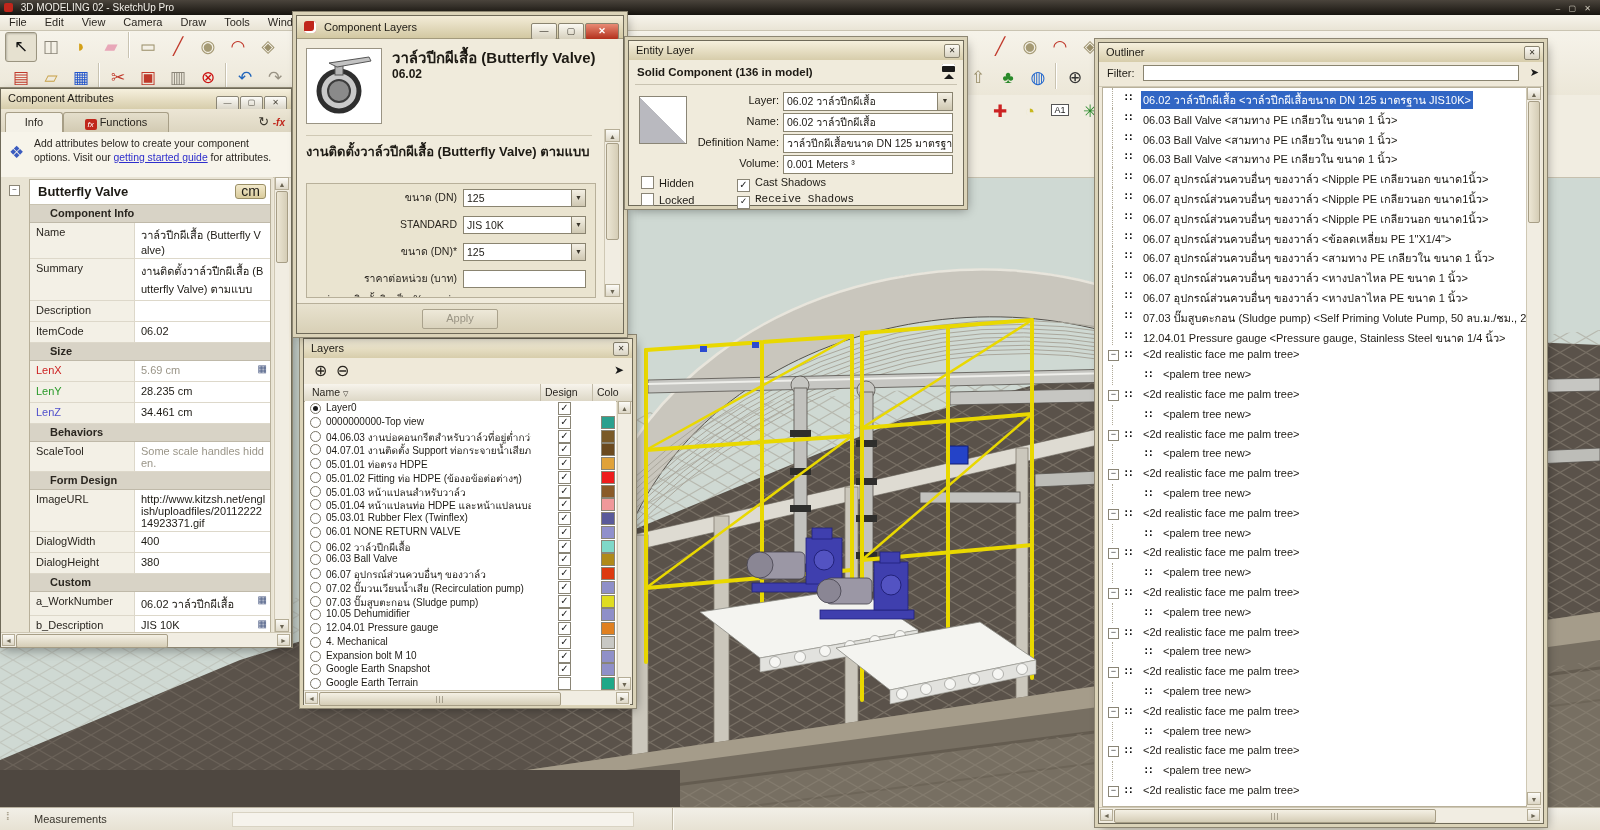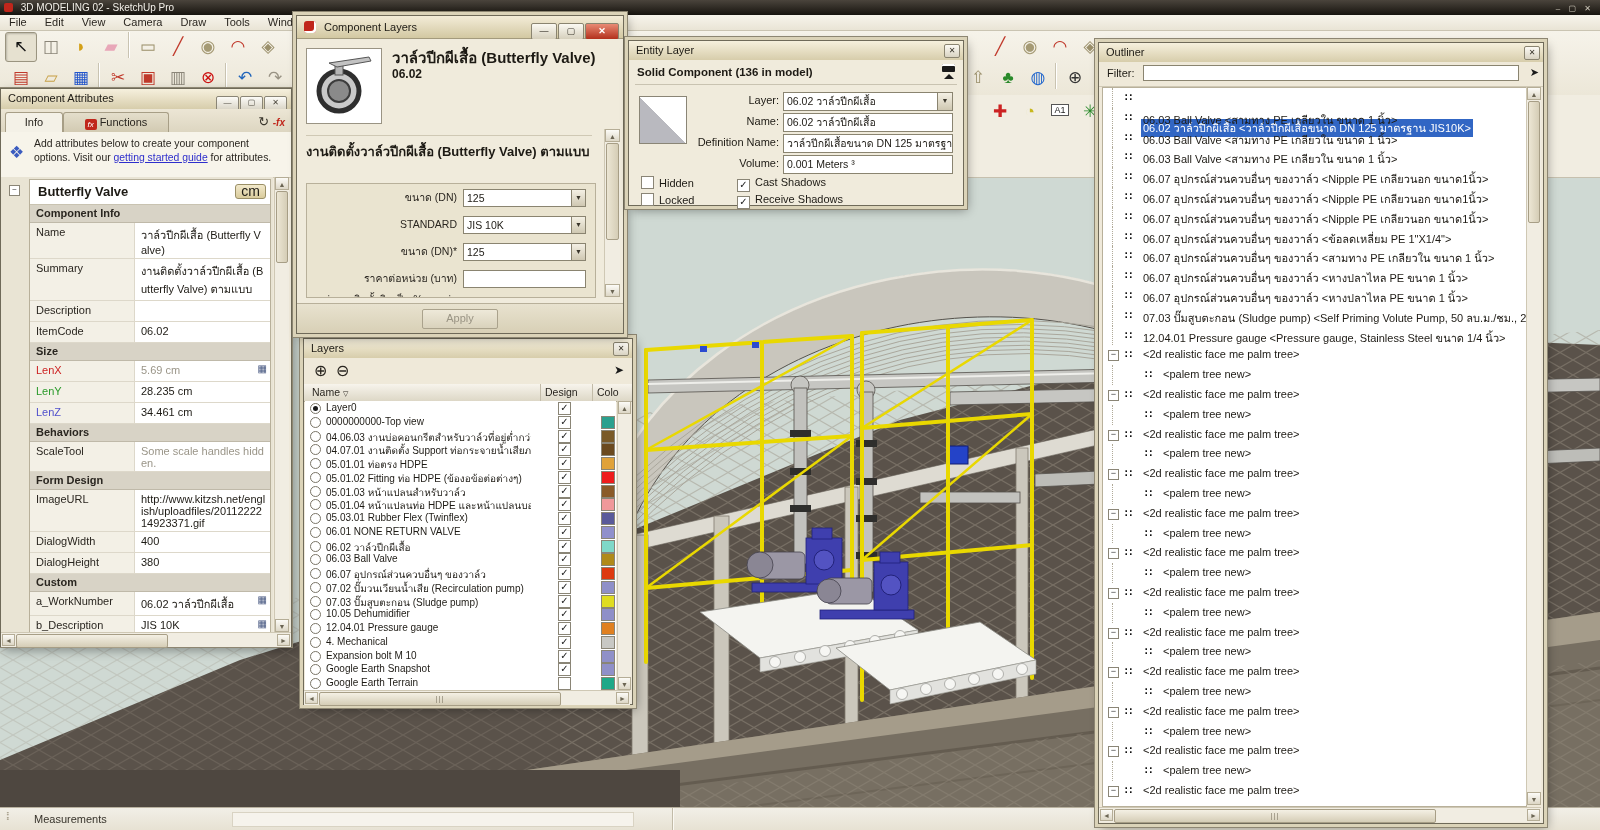--- a/index.html
+++ b/index.html
@@ -58,21 +58,21 @@
   #ca-help .hicon{position:absolute;left:8px;top:10px;font-size:17px;color:#3a5bbf;}
   #ca-help .htext{position:absolute;left:33px;top:5px;width:248px;line-height:1.32;}
   a.link{color:#2e2ecc;text-decoration:underline;}
   #ca-sheet{position:absolute;left:0px;top:88px;width:272px;height:455px;background:#e9e4d4;overflow:hidden;}
   #ca-collapse{position:absolute;left:8px;top:8px;width:9px;height:9px;border:1px solid #8a8576;background:#fff;
        font-size:8px;line-height:7px;text-align:center;color:#444;}
   #ca-table{position:absolute;left:28px;top:2px;width:240px;background:#fff;border:1px solid #b8b09a;}
   #ca-header{height:24px;background:#fff;border-bottom:1px solid #c9c3b1;font-size:13px;font-weight:bold;line-height:24px;padding-left:8px;color:#1d1a14;position:relative;}
   #ca-unit{position:absolute;right:4px;top:4px;height:13px;padding:0 5px;font-size:14px;font-weight:normal;line-height:13px;
        border:1px solid #9a8f66;border-radius:3px;background:linear-gradient(#f2e9cb,#d9cb9c);}
-  .attr-sec{height:17px;background:#d8d3c6;border-bottom:1px solid #bfb9a9;font-size:11px;font-weight:bold;line-height:17px;padding-left:6px;color:#2a2620;}
+  .attr-sec{height:17px;background:#d8d3c6;border-bottom:1px solid #bfb9a9;font-size:11px;font-weight:bold;line-height:17px;padding-left:20px;color:#2a2620;}
   .attr-row{display:flex;border-bottom:1px solid #ddd8ca;font-size:11px;min-height:20px;align-items:stretch;background:#fff;}
   .attr-label{flex:0 0 94px;padding:3px 4px 2px 6px;background:#f3f0e6;border-right:1px solid #ddd8ca;color:#2a2620;}
   .attr-value{flex:1;padding:3px 4px 2px 6px;color:#1d1a14;position:relative;word-break:break-all;}
   .attr-value.muted{color:#9a9588;}
   .calc-icon{position:absolute;right:3px;top:3px;font-size:10px;color:#44557f;line-height:10px;}
   .vscroll{position:absolute;background:#f1ede2;border-left:1px solid #cfc8b4;}
   .vscroll .arr{position:absolute;left:0;width:100%;height:13px;text-align:center;font-size:7px;line-height:13px;color:#6b6553;
        background:linear-gradient(#fcfbf7,#ddd7c6);border:1px solid #b5ad96;box-sizing:border-box;}
   .vscroll .thumb{position:absolute;left:1px;right:1px;background:linear-gradient(90deg,#ece6d4,#d5cdb6);border:1px solid #a79e86;border-radius:2px;}
   .hscroll{position:absolute;background:#f1ede2;border-top:1px solid #cfc8b4;}
@@ -488,21 +488,21 @@
           </div>
           <div class="ei-frow" style="top: 95px;">
             <span class="ei-flabel">Volume:</span>
             <span class="ei-fctrl">0.001 Meters ³</span>
           </div>
         </div>
       <div id="ei-checks">
           <span style="font-size: 11px;"><span class="cb"></span><span>Hidden</span></span>
           <span style="font-size: 11px;"><span class="cb">✓</span><span>Cast Shadows</span></span>
           <span style="font-size: 11px;"><span class="cb"></span><span>Locked</span></span>
-          <span style="font-size: 11px;"><span class="cb">✓</span><span>Receive Shadows</span></span>
+          <span style="font-size: 11px; font-family: Liberation Mono, monospace;"><span class="cb">✓</span><span>Receive Shadows</span></span>
         </div>
     </div>
   </div>
 
   <div id="ly" class="dlg">
     <div class="dlg-title">
       <span>Layers</span>
       <span class="dlg-x">✕</span>
     </div>
     <div id="ly-tools">
@@ -663,21 +663,21 @@
     <div id="ol-filter">
       <span class="flabel">Filter:</span>
       <input value="" style="">
       <span class="fbtn">➤</span>
     </div>
     <div id="ol-list">
         <div id="ol-rows">
           <div class="ol-row">
             <span class="guide"></span>
             <span class="ol-dots" style="left: 22px;">∷</span>
-            <span class="ol-text sel" style="left: 38px; margin-top: 28px;">06.02 วาล์วปีกผีเสื้อ &lt;วาล์วปีกผีเสื้อขนาด DN 125 มาตรฐาน JIS10K&gt;</span>
+            <span class="ol-text sel" style="left: 38px;">06.02 วาล์วปีกผีเสื้อ &lt;วาล์วปีกผีเสื้อขนาด DN 125 มาตรฐาน JIS10K&gt;</span>
           </div>
           <div class="ol-row">
             <span class="guide"></span>
             <span class="ol-dots" style="left: 22px;">∷</span>
             <span class="ol-text" style="left: 38px;">06.03 Ball Valve &lt;สามทาง PE เกลียวใน ขนาด 1 นิ้ว&gt;</span>
           </div>
           <div class="ol-row">
             <span class="guide"></span>
             <span class="ol-dots" style="left: 22px;">∷</span>
             <span class="ol-text" style="left: 38px;">06.03 Ball Valve &lt;สามทาง PE เกลียวใน ขนาด 1 นิ้ว&gt;</span>

